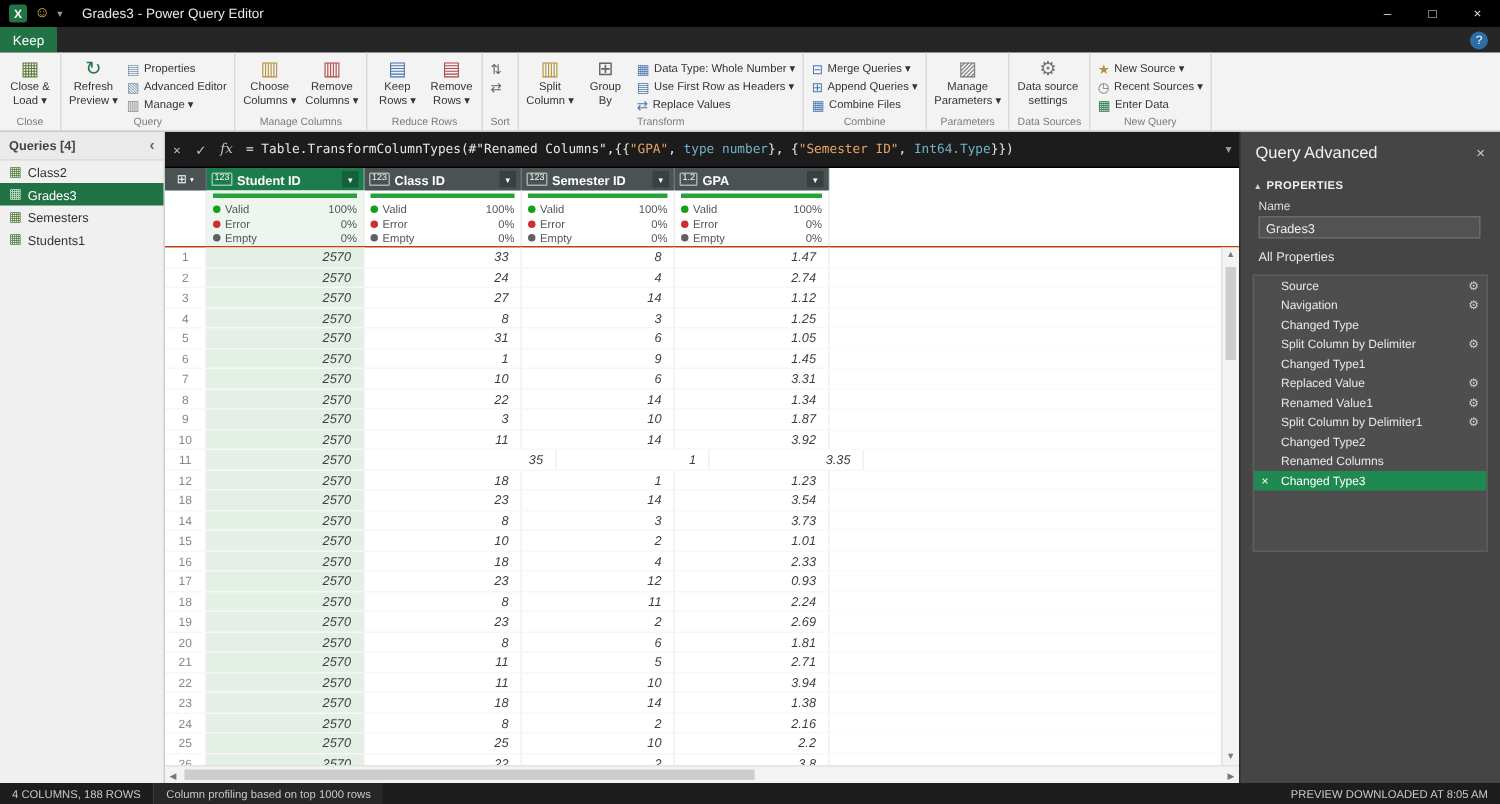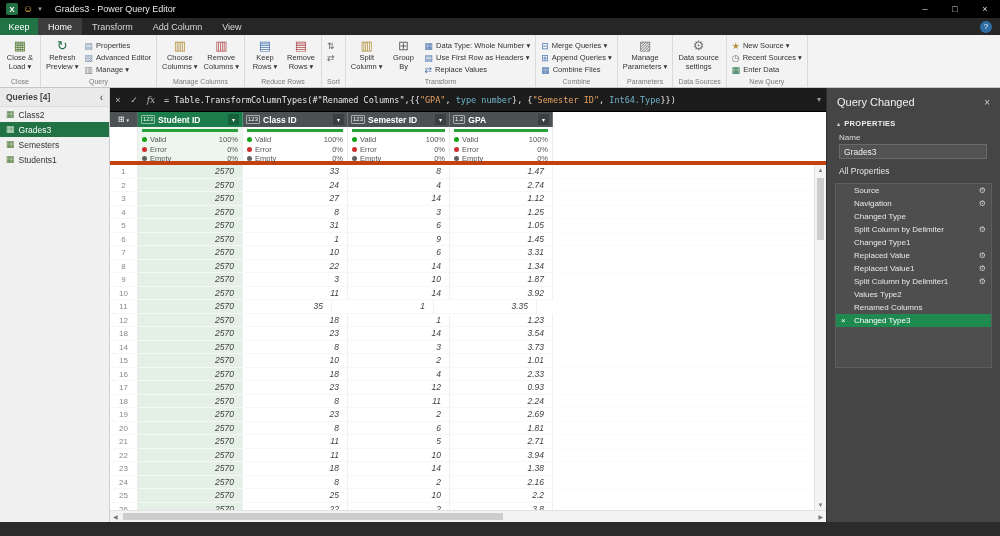--- a/index.html
+++ b/index.html
@@ -61,21 +61,21 @@
   .grid-header { display:flex; height:15px; }
   .corner { width:28px; flex:0 0 28px; background:#4a5254; display:flex; align-items:center; justify-content:center; gap:2px; color:#fff; font-size:8px; border-right:1px solid #5e696b; }
   .corner .mini { font-size:5px; }
   .gh { display:flex; align-items:center; padding:0 3px; gap:3px; color:#fff; border-right:1px solid rgba(255,255,255,.2); background:#4a5254; flex:0 0 auto; }
   .gh.sel { background:#1d7c4c; }
   .gh-type { font-size:6px; line-height:7px; opacity:.95; border:1px solid rgba(255,255,255,.55); padding:0 1px; border-radius:1px; }
   .gh-name { font-size:8.5px; font-weight:bold; white-space:nowrap; overflow:hidden; }
   .gh-filter { margin-left:auto; width:11px; height:11px; background:rgba(0,0,0,.22); display:flex; align-items:center; justify-content:center; font-size:6px; flex:0 0 11px; }
   .gh-fill { flex:1; background:#fff; }
 
-  .grid-quality { display:flex; height:38px; border-bottom:4px solid #c2410c; }
+  .grid-quality { display:flex; height:38px; border-bottom:1px solid #c2410c; }
   .gq-gutter { width:28px; flex:0 0 28px; border-right:1px solid #ececec; }
   .gq { padding:2px 4px 0; border-right:1px solid #ececec; flex:0 0 auto; }
   .gq.sel { background:#edf5ef; }
   .gq-fill { flex:1; }
   .qbar { height:3px; background:#28a138; margin-bottom:3px; }
   .qline { display:flex; align-items:center; font-size:7.5px; line-height:9.5px; color:#555; }
   .qdot { width:5px; height:5px; border-radius:50%; margin-right:3px; flex:0 0 5px; }
   .qdot-valid { background:#15a115; }
   .qdot-error { background:#cc2f2f; }
   .qdot-empty { background:#606060; }
@@ -128,26 +128,20 @@
     <div class="title-text">Grades3 - Power Query Editor</div>
     <div class="win-controls">
       <div class="win-btn">–</div>
       <div class="win-btn">□</div>
       <div class="win-btn">×</div>
     </div>
   </div>
 
   <div class="tabrow">
     <div class="file-tab">Keep</div>
-    <div class="tabs-holder" id="tabs">
-        <div class="tab active">Home</div>
-        <div class="tab">Transform</div>
-        <div class="tab">Add Column</div>
-        <div class="tab">View</div>
-      </div>
     <div class="help-btn">?</div>
   </div>
 
   <div class="ribbon" id="ribbon">
       <div class="rgroup">
         <div class="rgroup-content">
           <div class="rbig">
             <div class="ricon" style="color: rgb(91, 125, 58);">▦</div>
             <div class="rbig-label">Close &amp;
 Load ▾</div>
@@ -525,21 +519,21 @@
             <div class="gnum">10</div>
             <div class="gcell sel" style="width: 105px;">2570</div>
             <div class="gcell" style="width: 105px;">11</div>
             <div class="gcell" style="width: 102px;">14</div>
             <div class="gcell" style="width: 103px;">3.92</div>
             <div class="gfill"></div>
           </div>
           <div class="grow">
             <div class="gnum">11</div>
             <div class="gcell sel" style="width: 105px;">2570</div>
-            <div class="gcell" style="width: 89px;">35</div>
+            <div class="gcell" style="width: 128px;">35</div>
             <div class="gcell" style="width: 102px;">1</div>
             <div class="gcell" style="width: 103px;">3.35</div>
             <div class="gfill"></div>
           </div>
           <div class="grow">
             <div class="gnum">12</div>
             <div class="gcell sel" style="width: 105px;">2570</div>
             <div class="gcell" style="width: 105px;">18</div>
             <div class="gcell" style="width: 102px;">1</div>
             <div class="gcell" style="width: 103px;">1.23</div>
@@ -666,39 +660,45 @@
     </div>
     <div class="hscroll">
       <span>◀</span>
       <span class="hthumb"></span>
       <span>▶</span>
     </div>
   </div>
 
   <div class="rightpanel">
     <div class="rp-header">
-      <span>Query Changed</span>
+      <span>Query Advanced</span>
       <span class="rp-close">×</span>
     </div>
     <div class="rp-section">
       <span class="rp-tri">▴</span>
       <span>PROPERTIES</span>
     </div>
     <div class="rp-label">Name</div>
     <input class="rp-input" value="Grades3" style="">
     <div class="rp-link">All Properties</div>
     <div class="steps" id="steps">
         <div class="step"><span class="step-name">Source</span><span class="gear">⚙</span></div>
         <div class="step"><span class="step-name">Navigation</span><span class="gear">⚙</span></div>
         <div class="step"><span class="step-name">Changed Type</span></div>
         <div class="step"><span class="step-name">Split Column by Delimiter</span><span class="gear">⚙</span></div>
         <div class="step"><span class="step-name">Changed Type1</span></div>
         <div class="step"><span class="step-name">Replaced Value</span><span class="gear">⚙</span></div>
-        <div class="step"><span class="step-name">Replaced Value1</span><span class="gear">⚙</span></div>
+        <div class="step"><span class="step-name">Renamed Value1</span><span class="gear">⚙</span></div>
         <div class="step"><span class="step-name">Split Column by Delimiter1</span><span class="gear">⚙</span></div>
-        <div class="step"><span class="step-name">Values Type2</span></div>
+        <div class="step"><span class="step-name">Changed Type2</span></div>
         <div class="step"><span class="step-name">Renamed Columns</span></div>
         <div class="step sel"><span class="del">×</span><span class="step-name">Changed Type3</span></div>
       </div>
   </div>
 
+  <div class="statusbar">
+    <span class="sb-seg1">4 COLUMNS, 188 ROWS</span>
+    <span class="sb-div"></span>
+    <span class="sb-seg2">Column profiling based on top 1000 rows</span>
+    <span class="sb-right">PREVIEW DOWNLOADED AT 8:05 AM</span>
+  </div>
 
 </div>
 
 </body></html>

